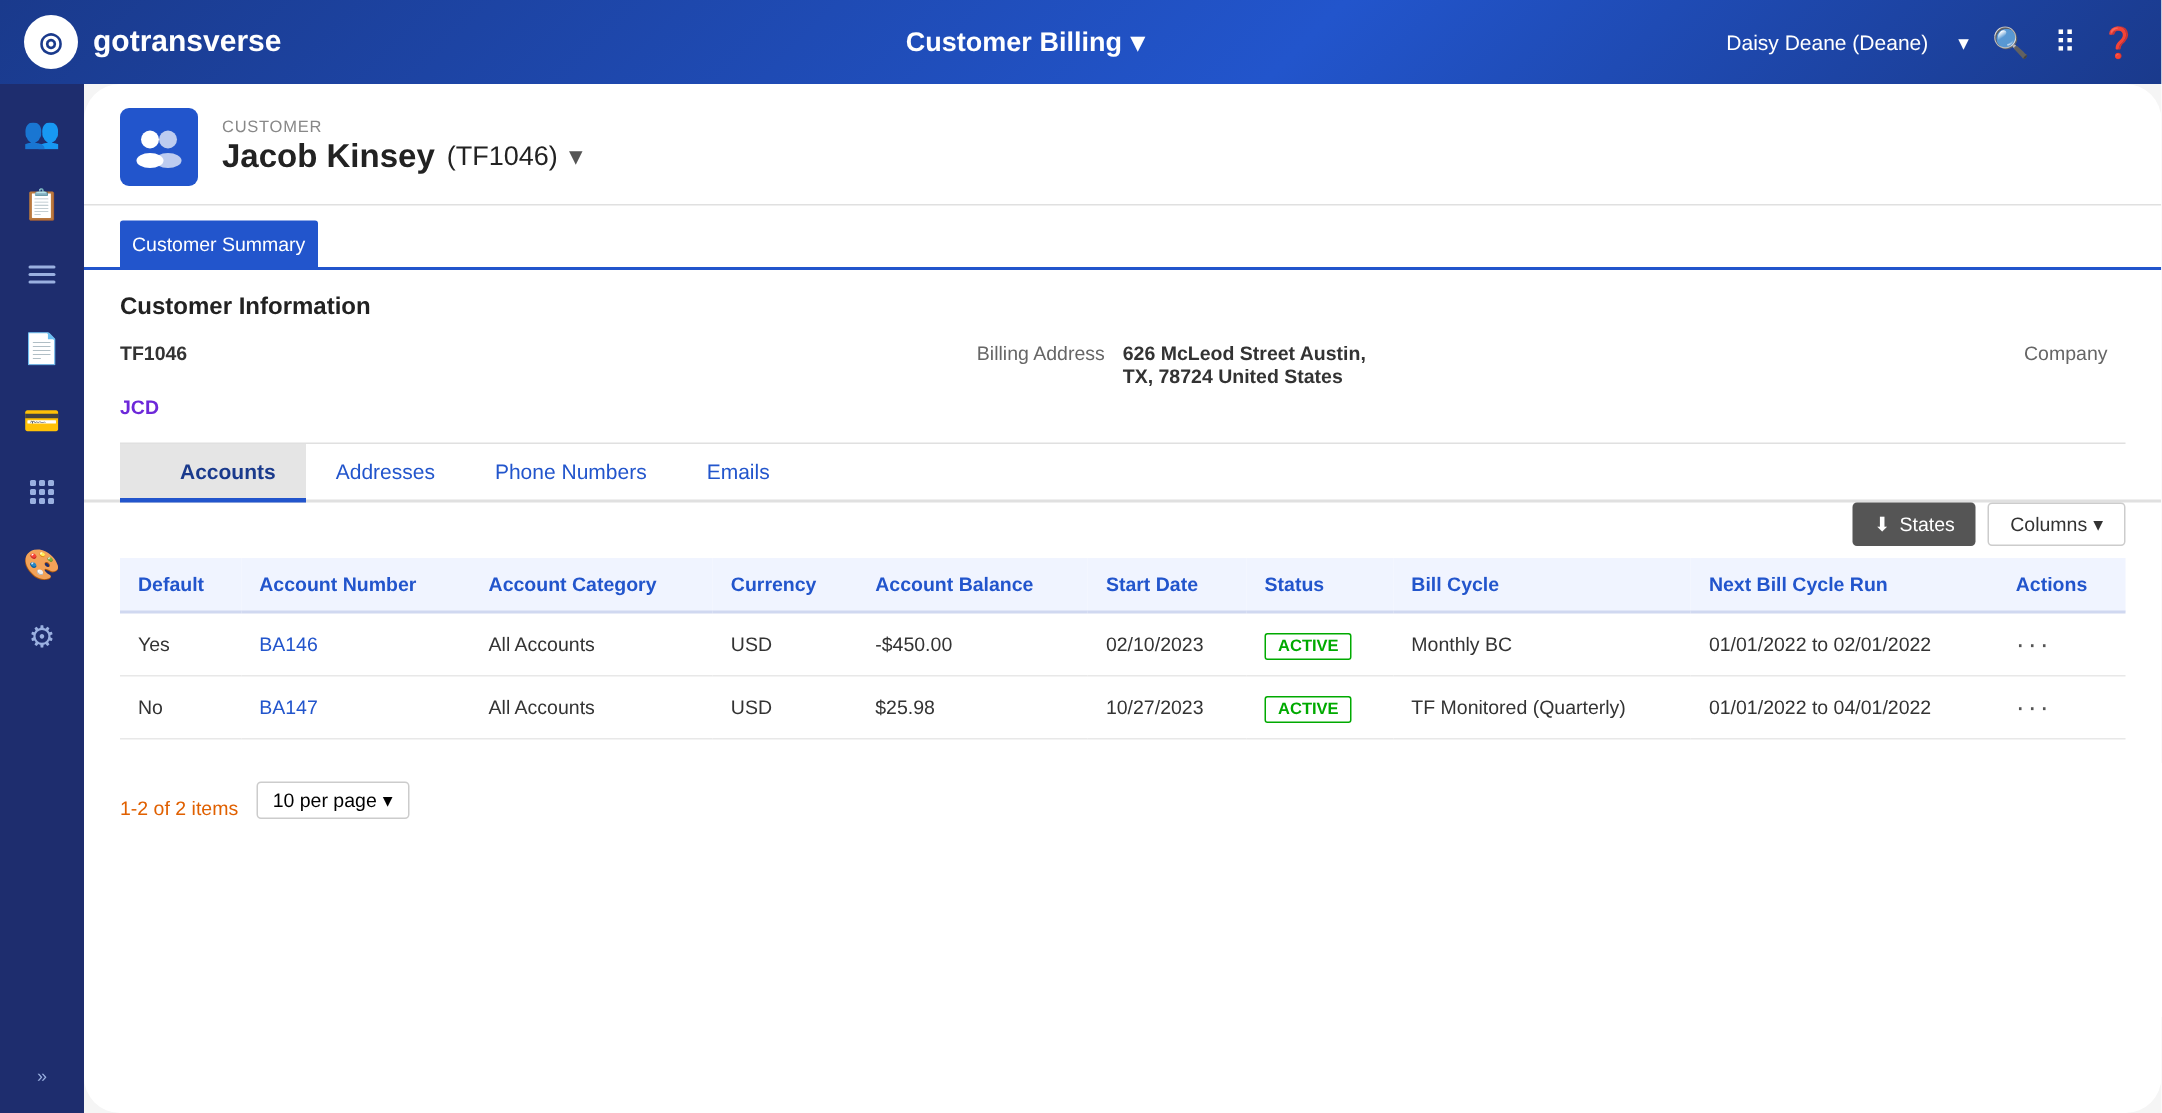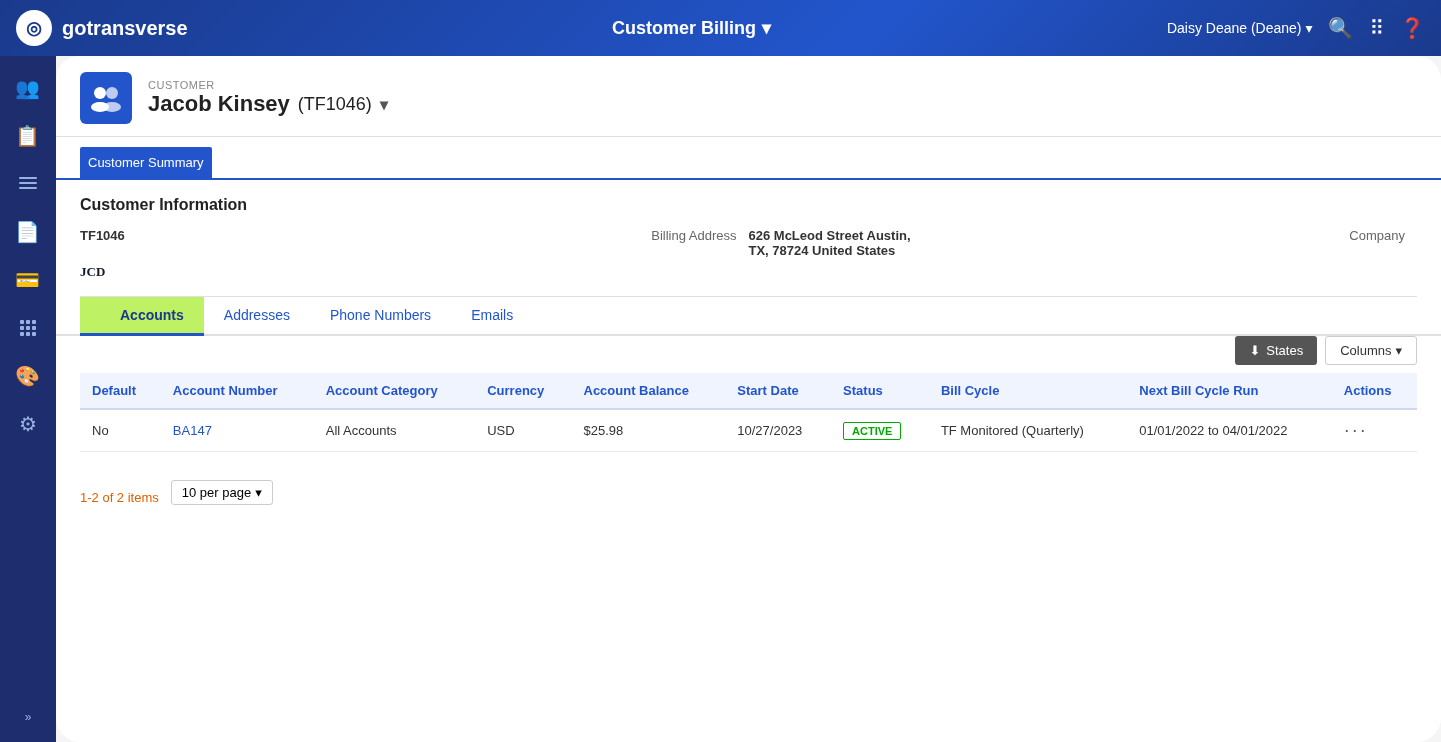--- a/index.html
+++ b/index.html
@@ -39,21 +39,21 @@
       font-size: 18px;
       font-weight: bold;
       gap: 6px;
     }
     .nav-right {
       display: flex;
       align-items: center;
       gap: 16px;
       color: white;
     }
-    .nav-user { font-size: 14px; cursor: pointer; display: flex; align-items: center; gap: 4px; justify-content: space-between; }
+    .nav-user { font-size: 14px; cursor: pointer; display: flex; align-items: center; gap: 20px; justify-content: space-between; }
     .nav-icon { font-size: 20px; cursor: pointer; }
 
     
     .main-layout {
       display: flex;
       flex: 1;
       overflow: hidden;
     }
 
     
@@ -133,21 +133,21 @@
       cursor: pointer;
       font-size: 14px;
       color: #2255cc;
       border-bottom: 3px solid transparent;
       margin-bottom: -2px;
     }
     .tab.active {
       color: #1a3a8c;
       border-bottom: 3px solid #2255cc;
       font-weight: bold;
-      background: #bef264;
+      background: #e5e5e5;
       padding-left: 40px;
     }
 
     
     .page-tabs {
       padding: 0 24px;
       margin-top: 0;
     }
     .page-tab {
       display: inline-block;
@@ -178,21 +178,21 @@
     }
     .info-label {
       color: #666;
       text-align: right;
       padding-right: 12px;
     }
     .info-value {
       color: #333;
       font-weight: bold;
     }
-    .info-value.link { color: #0f172a; font-family: Liberation Serif, serif; }
+    .info-value.link { color: #6d28d9; }
 
     
     .table-section {
       padding: 0 24px 16px;
     }
     .table-toolbar {
       display: flex;
       justify-content: flex-end;
       gap: 8px;
       margin-bottom: 8px;
@@ -395,20 +395,36 @@
             <th>Currency</th>
             <th>Account Balance</th>
             <th>Start Date</th>
             <th>Status</th>
             <th>Bill Cycle</th>
             <th>Next Bill Cycle Run</th>
             <th>Actions</th>
           </tr>
         </thead>
         <tbody>
+          <tr>
+            <td>Yes</td>
+            <td class="link-cell">BA146</td>
+            <td>All Accounts</td>
+            <td>USD</td>
+            <td>-$450.00</td>
+            <td>02/10/2023</td>
+            <td>
+              <span class="status-badge">ACTIVE</span>
+            </td>
+            <td>Monthly BC</td>
+            <td>01/01/2022 to 02/01/2022</td>
+            <td>
+              <button class="actions-btn">···</button>
+            </td>
+          </tr>
           <tr>
             <td>No</td>
             <td class="link-cell">BA147</td>
             <td>All Accounts</td>
             <td>USD</td>
             <td>$25.98</td>
             <td>10/27/2023</td>
             <td>
               <span class="status-badge">ACTIVE</span>
             </td>

